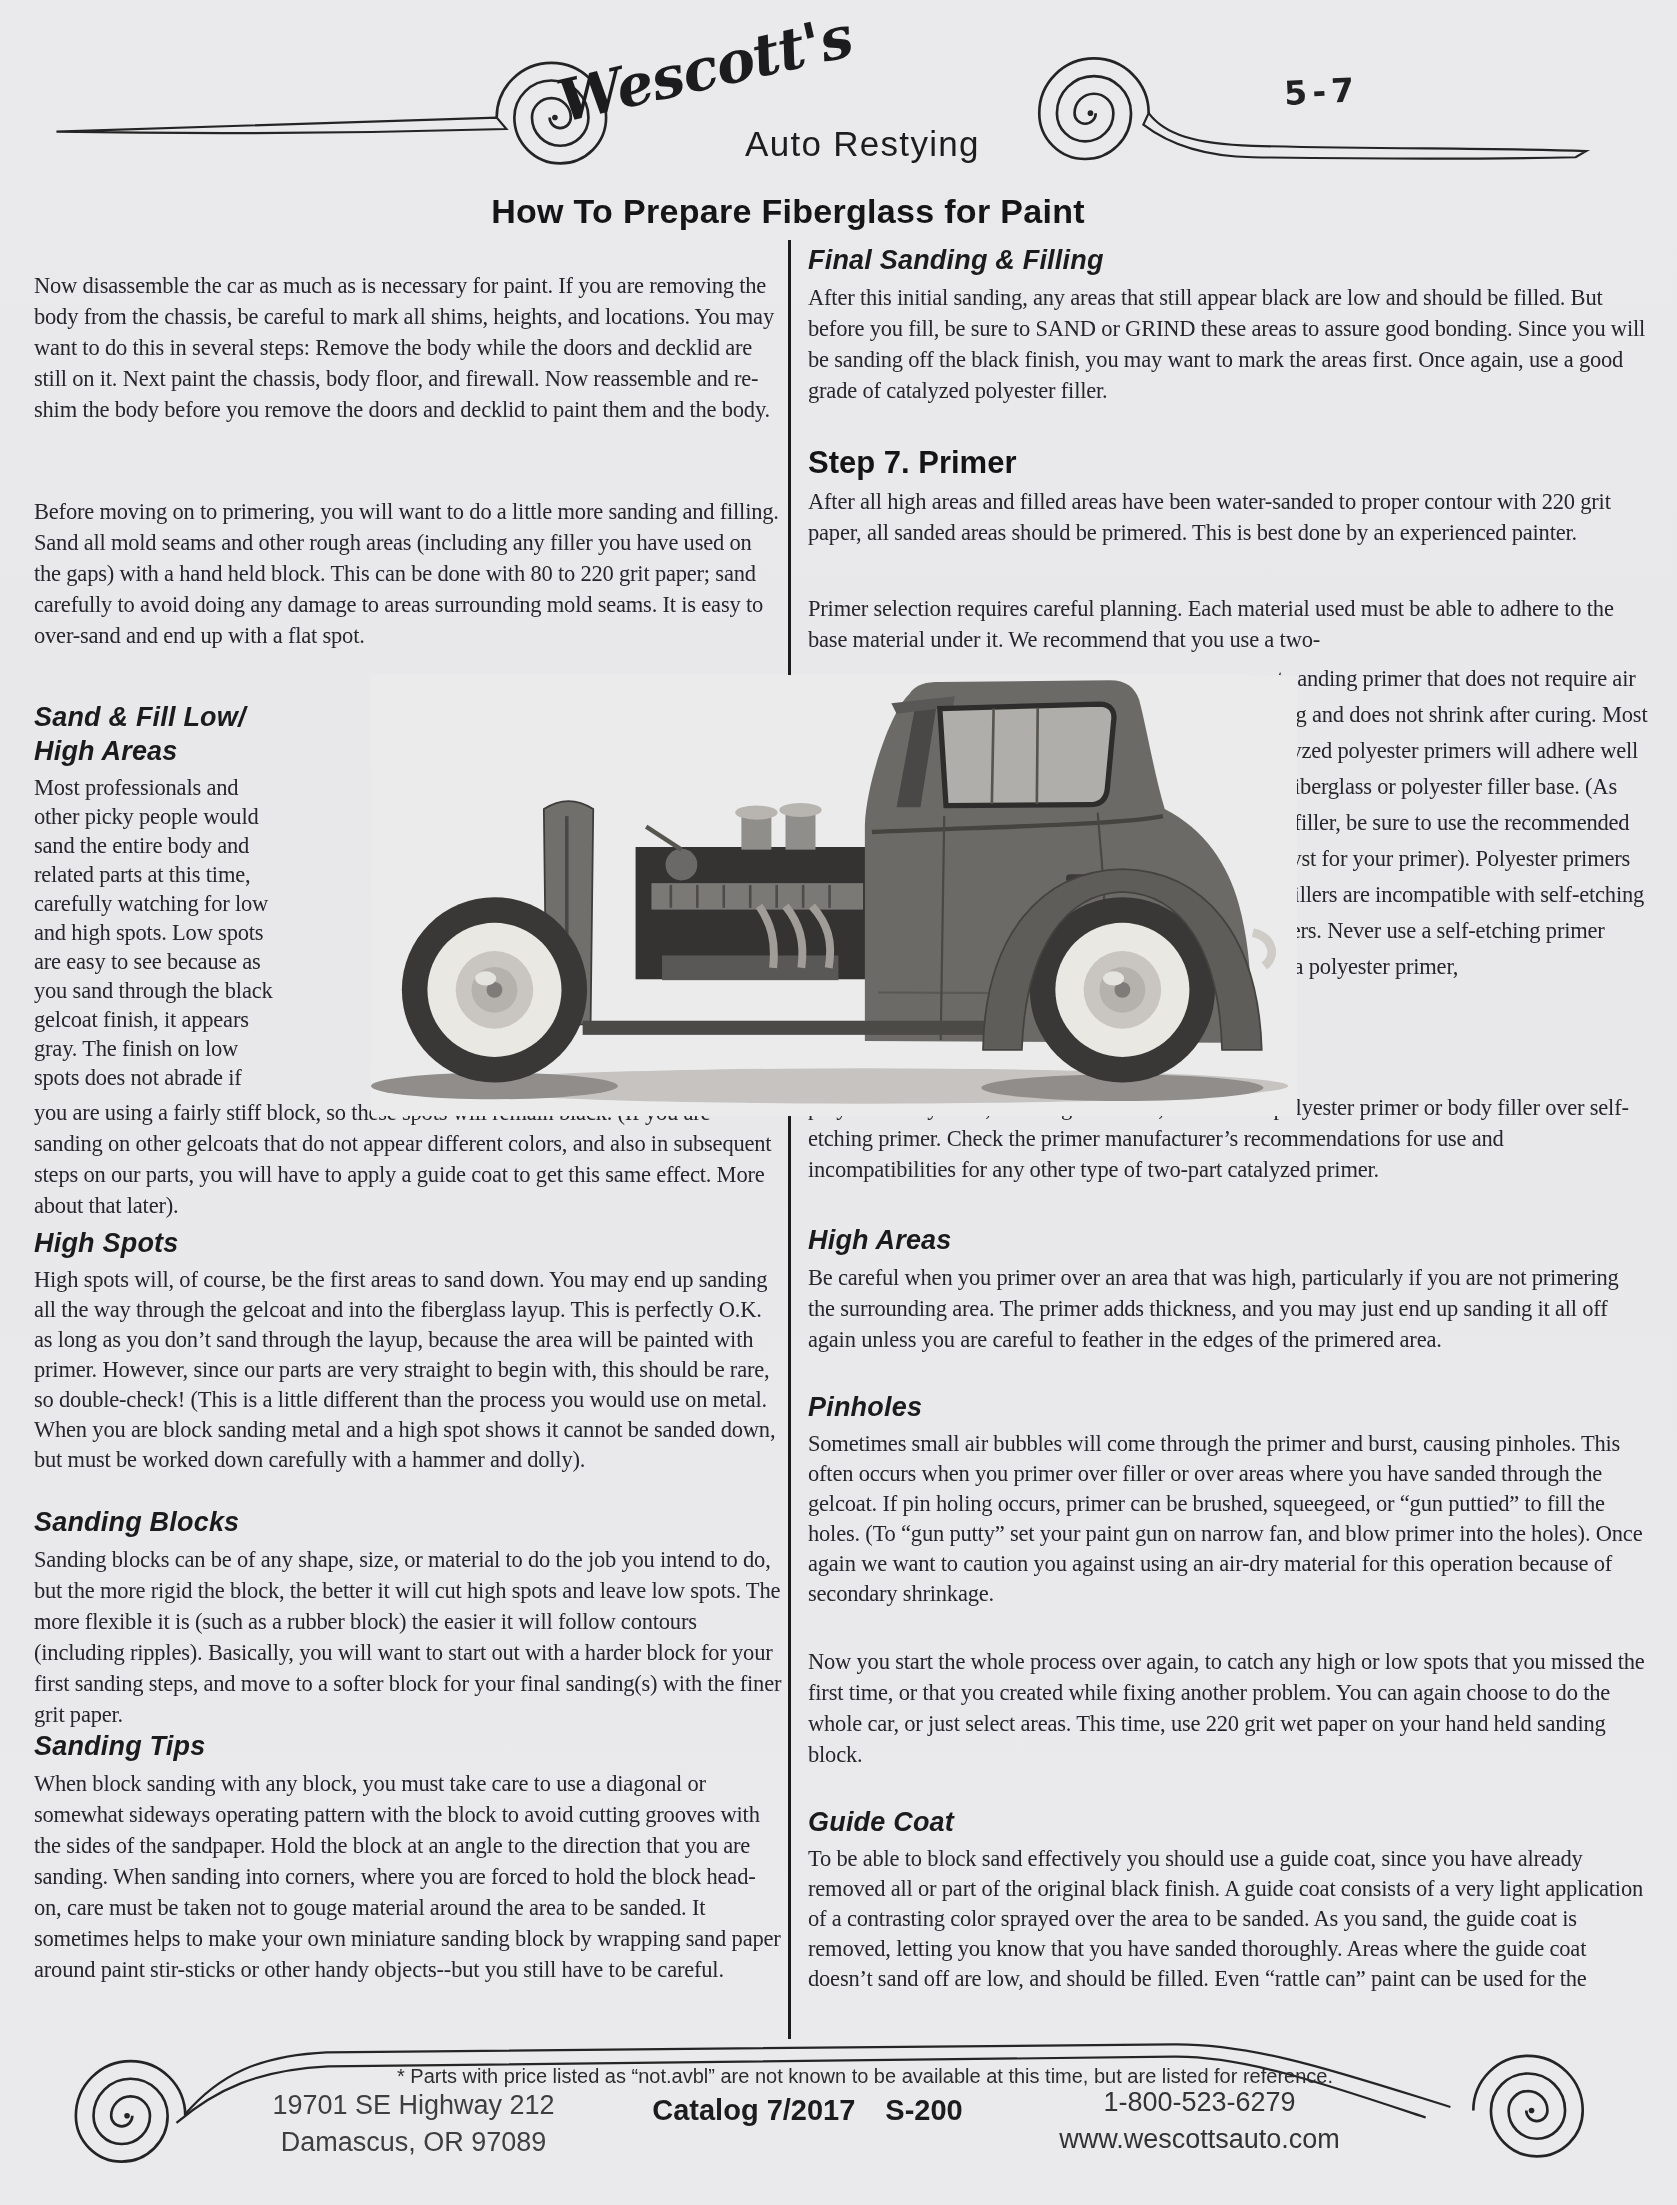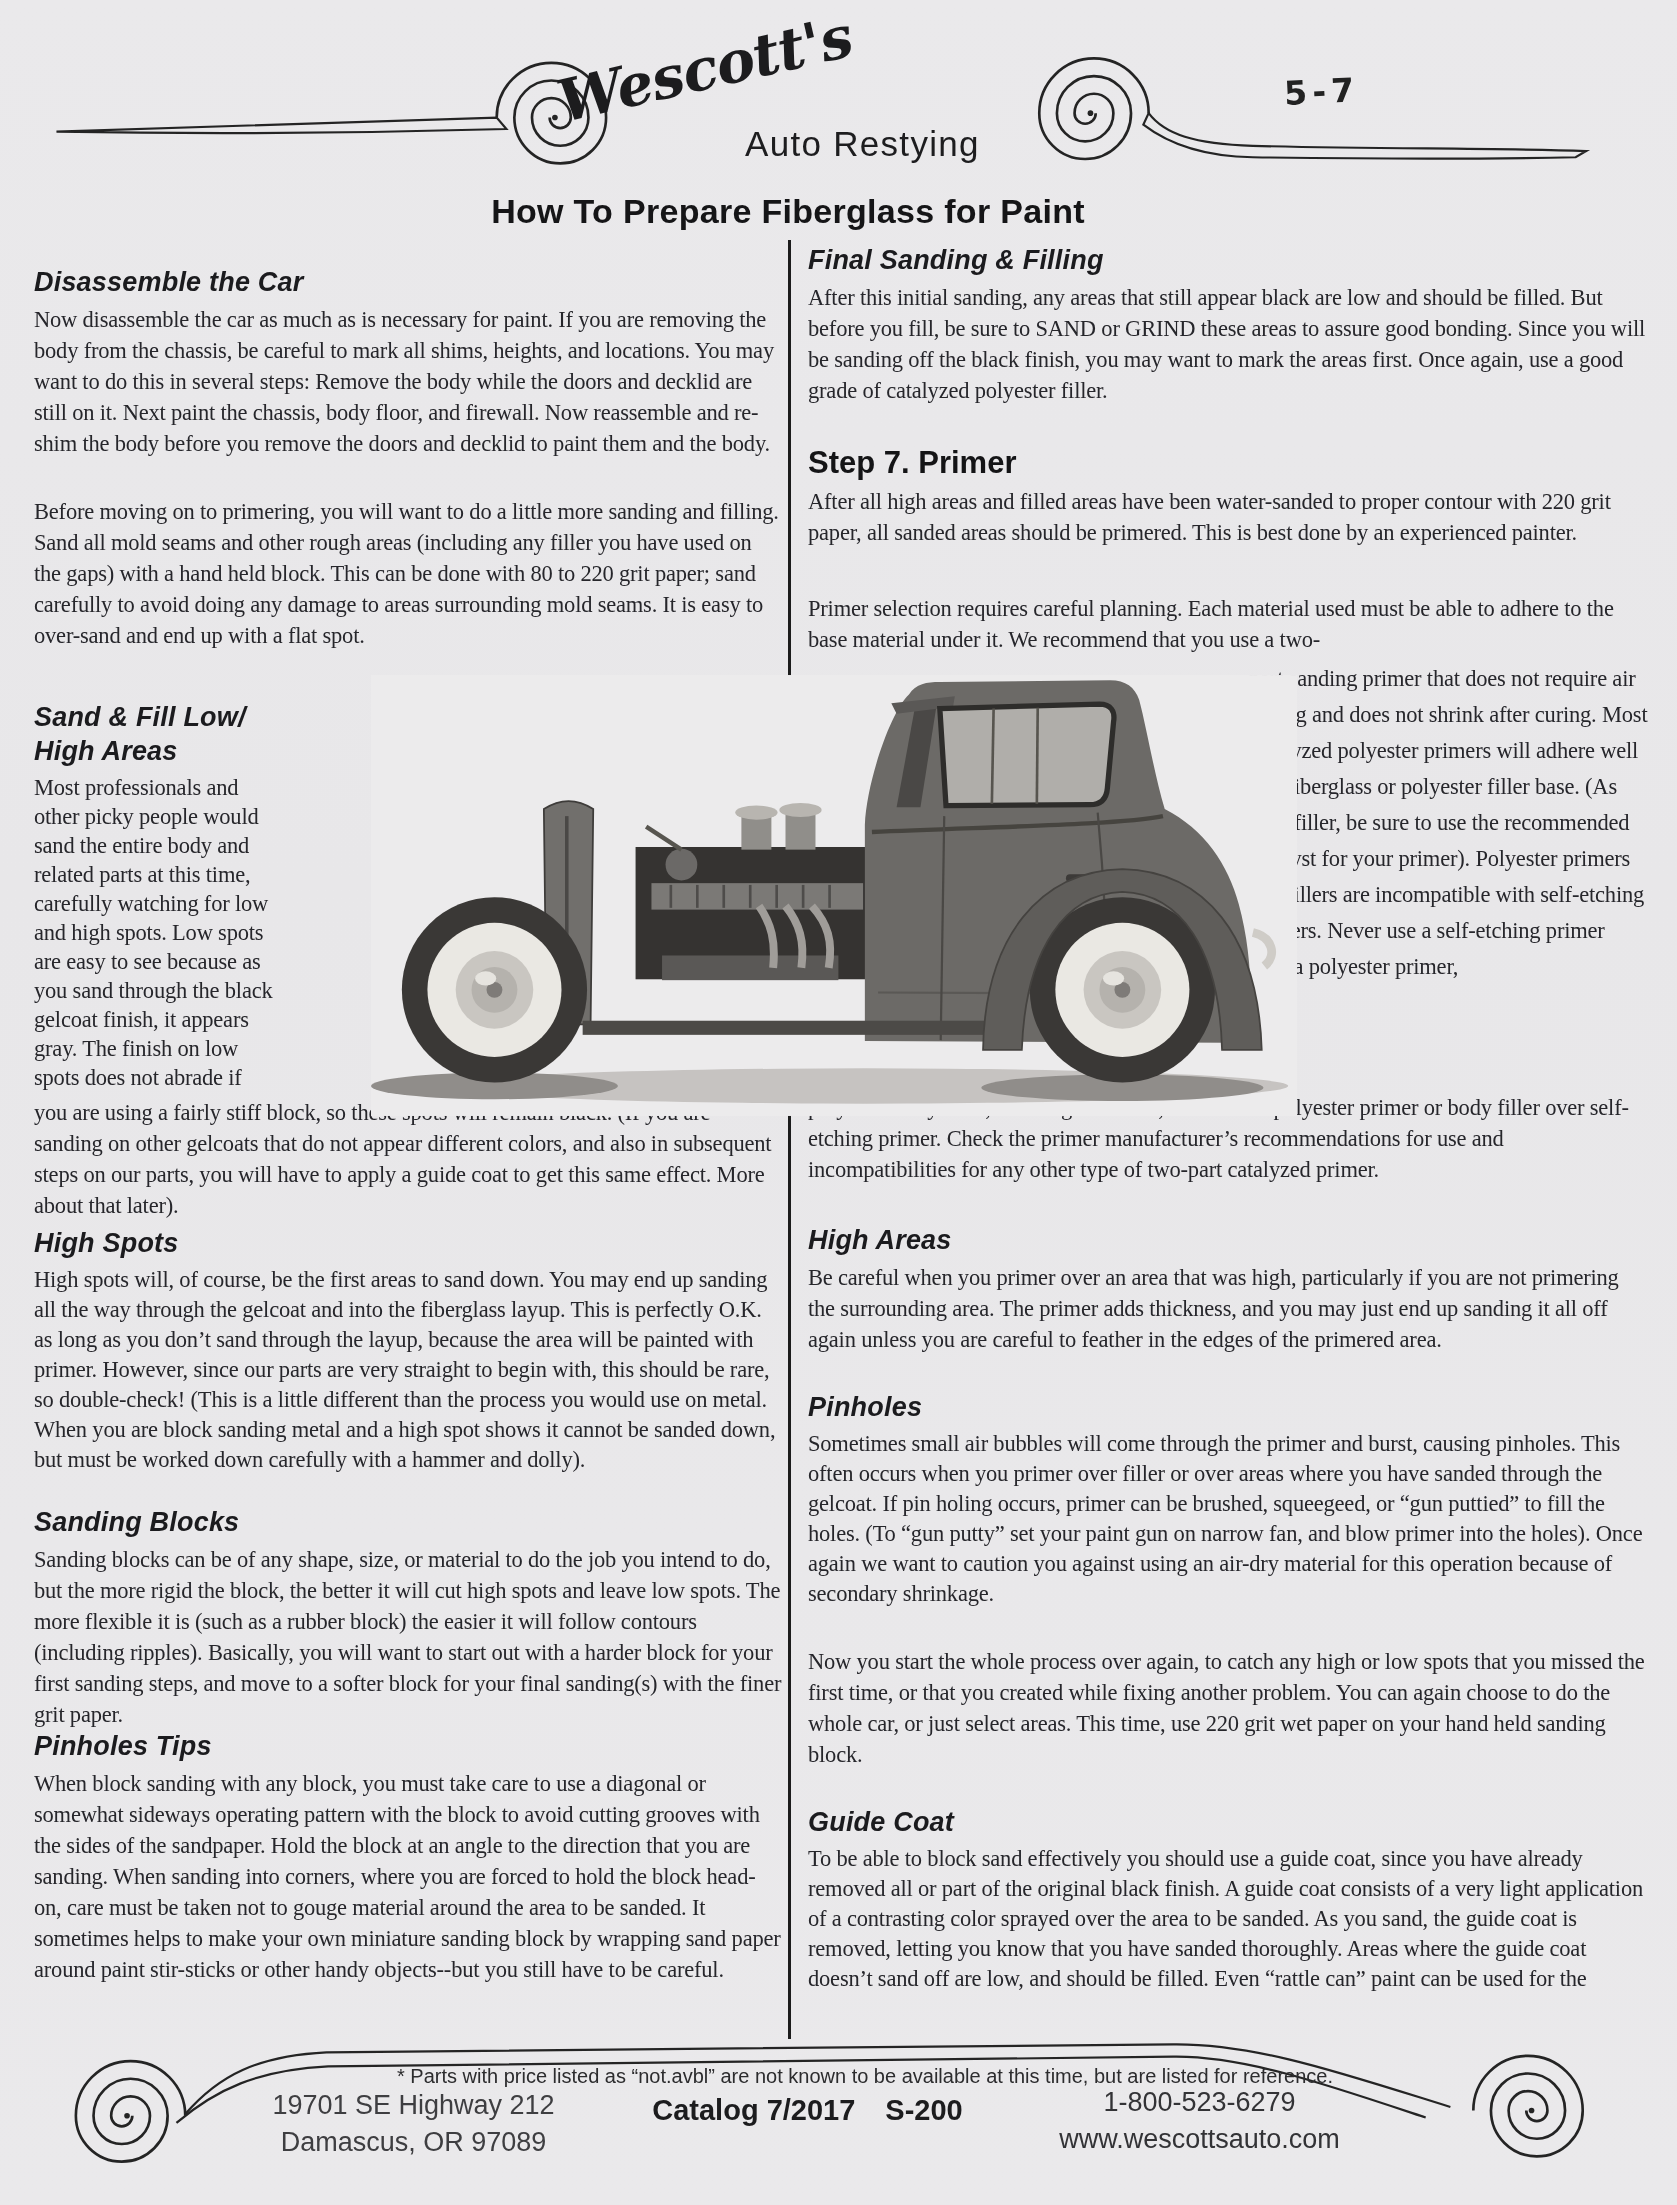--- a/index.html
+++ b/index.html
@@ -69,21 +69,20 @@
   <div class="abs" id="brand-script">Wescott's</div>
   <div class="abs" id="brand-sub">Auto Restying</div>
   <div class="abs" id="page-num">5-7</div>
 
   <div class="abs" id="page-title">How To Prepare Fiberglass for Paint</div>
 
   <div class="abs divider" style="top:240px; height:499px;"></div>
   <div class="abs divider" style="top:1046px; height:993px;"></div>
 
   <div class="abs colL" style="top:265px;">
-    <h2 class="h">Disassemble the Car</h2>
     <p class="b">Now disassemble the car as much as is necessary for paint. If you are removing the body from the chassis, be careful to mark all shims, heights, and locations. You may want to do this in several steps: Remove the body while the doors and decklid are still on it. Next paint the chassis, body floor, and firewall. Now reassemble and re-shim the body before you remove the doors and decklid to paint them and the body.</p>
   </div>
 
   <div class="abs colL" style="top:491px;">
     <p class="b">Before moving on to primering, you will want to do a little more sanding and filling. Sand all mold seams and other rough areas (including any filler you have used on the gaps) with a hand held block. This can be done with 80 to 220 grit paper; sand carefully to avoid doing any damage to areas surrounding mold seams. It is easy to over-sand and end up with a flat spot.</p>
   </div>
 
   <div class="abs colL" style="top:700px;">
     <h2 class="h">Sand &amp; Fill Low/</h2>
     <h2 class="h">High Areas</h2>
@@ -97,21 +96,21 @@
     <h2 class="h">High Spots</h2>
     <p class="b" style="line-height:30px;">High spots will, of course, be the first areas to sand down. You may end up sanding all the way through the gelcoat and into the fiberglass layup. This is perfectly O.K. as long as you don’t sand through the layup, because the area will be painted with primer. However, since our parts are very straight to begin with, this should be rare, so double-check! (This is a little different than the process you would use on metal. When you are block sanding metal and a high spot shows it cannot be sanded down, but must be worked down carefully with a hammer and dolly).</p>
   </div>
 
   <div class="abs colL" style="top:1505px;">
     <h2 class="h">Sanding Blocks</h2>
     <p class="b">Sanding blocks can be of any shape, size, or material to do the job you intend to do, but the more rigid the block, the better it will cut high spots and leave low spots. The more flexible it is (such as a rubber block) the easier it will follow contours (including ripples). Basically, you will want to start out with a harder block for your first sanding steps, and move to a softer block for your final sanding(s) with the finer grit paper.</p>
   </div>
 
   <div class="abs colL" style="top:1729px;">
-    <h2 class="h">Pinholes Tips</h2>
+    <h2 class="h">Sanding Tips</h2>
     <p class="b">When block sanding with any block, you must take care to use a diagonal or somewhat sideways operating pattern with the block to avoid cutting grooves with the sides of the sandpaper. Hold the block at an angle to the direction that you are sanding. When sanding into corners, where you are forced to hold the block head-on, care must be taken not to gouge material around the area to be sanded. It sometimes helps to make your own miniature sanding block by wrapping sand paper around paint stir-sticks or other handy objects--but you still have to be careful.</p>
   </div>
 
   <div class="abs colR" style="top:243px;">
     <h2 class="h">Final Sanding &amp; Filling</h2>
     <p class="b">After this initial sanding, any areas that still appear black are low and should be filled. But before you fill, be sure to SAND or GRIND these areas to assure good bonding. Since you will be sanding off the black finish, you may want to mark the areas first. Once again, use a good grade of catalyzed polyester filler.</p>
   </div>
 
   <div class="abs colR" style="top:444px;">
     <h2 class="step">Step 7. Primer</h2>

